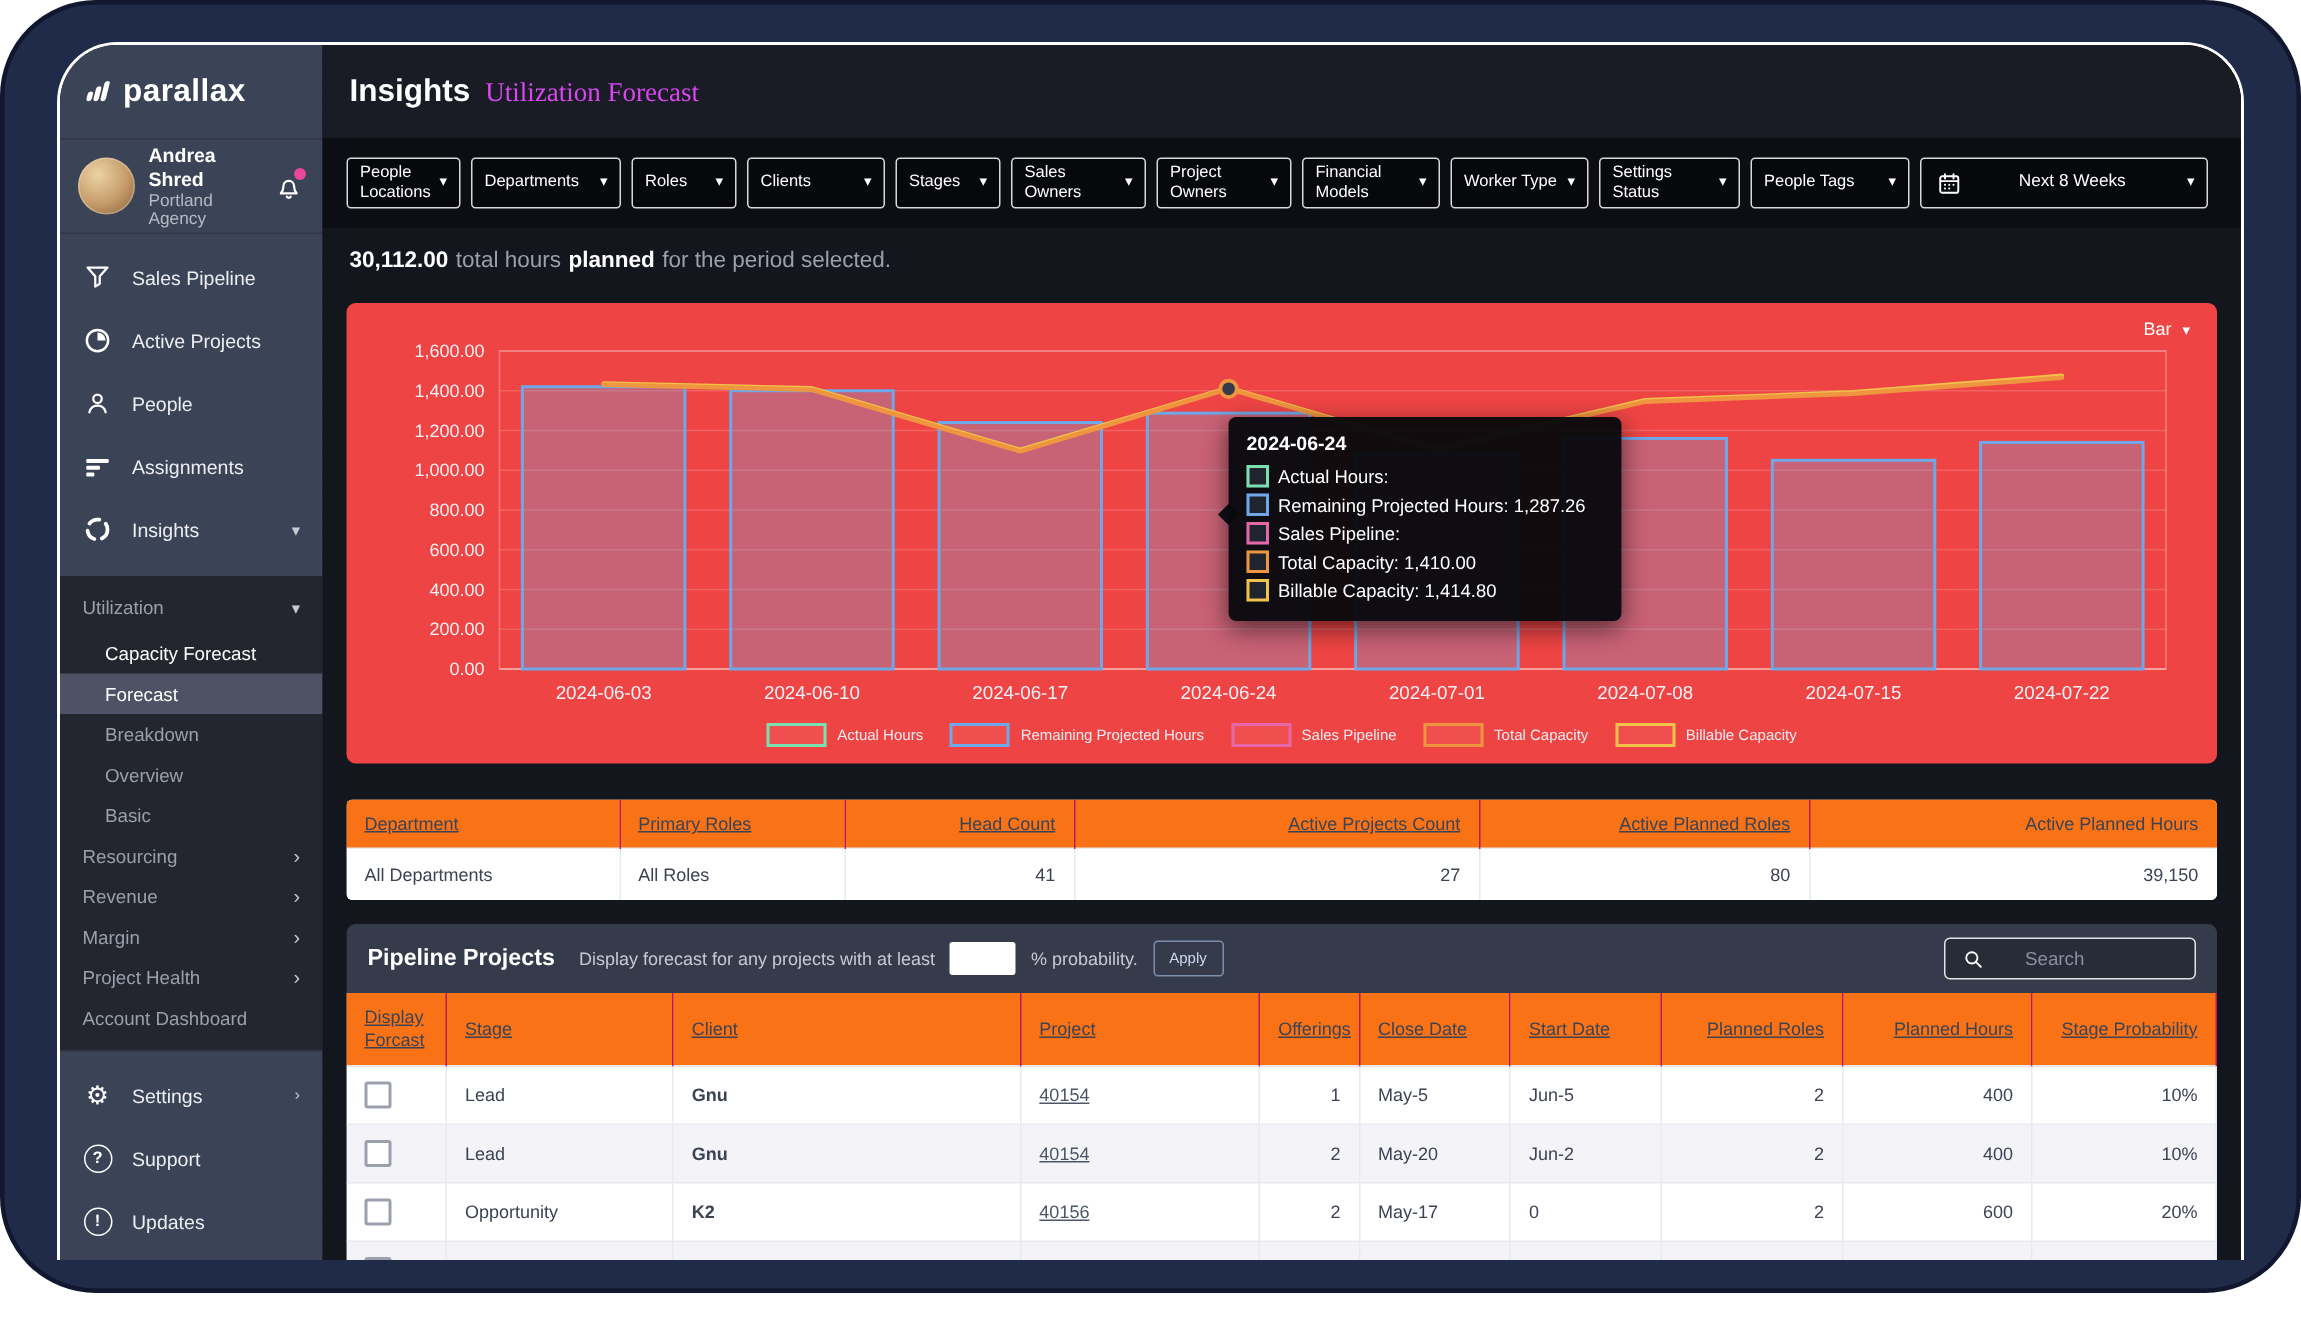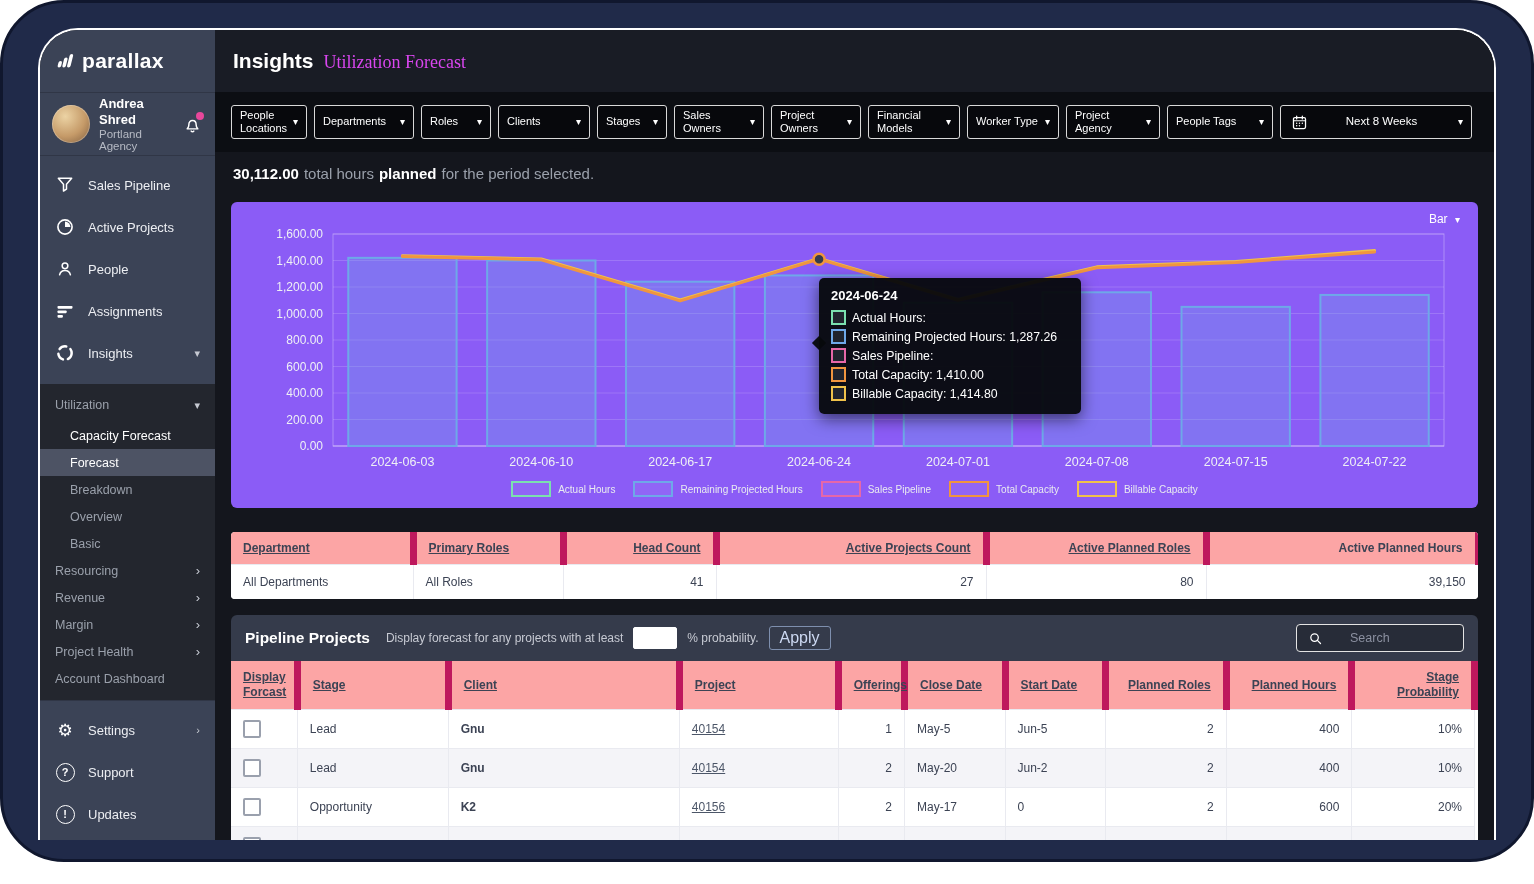--- a/index.html
+++ b/index.html
@@ -56,50 +56,50 @@
   #filter-row .f-btn:nth-of-type(8){width:92px;}
   #filter-row .f-btn:nth-of-type(9){width:92px;}
   #filter-row .f-btn:nth-of-type(10){width:94px;}
   #filter-row .f-btn:nth-of-type(11){width:106px;}
   .date-btn{width:192px;gap:8px;}
   .date-btn .f-label{text-align:center;font-size:11.5px;}
   .summary{height:42px;flex:none;display:flex;align-items:center;padding:0 18px;font-size:15px;color:#9aa0ab;gap:5px;}
   .sum-strong{color:#fff;font-weight:bold;}
 
   
-  .chart-panel{margin:8px 16px 0;flex:none;background:#8b5cf6;border-radius:6px;position:relative;padding:8px 0 4px;}
+  .chart-panel{margin:8px 16px 0;flex:none;background:#ef4444;border-radius:6px;position:relative;padding:8px 0 4px;}
   .bar-select{position:absolute;top:10px;right:18px;color:#fff;font-size:12px;cursor:pointer;z-index:3;}
   .bar-select .f-caret{font-size:10px;}
   #chart-holder{margin-top:14px;}
   svg text{font-family:"Liberation Sans",sans-serif;}
   .legend{display:flex;justify-content:center;gap:18px;align-items:center;padding:3px 0 7px;}
   .legend-item{display:flex;align-items:center;gap:7px;cursor:pointer;}
   .lg-sw{width:36px;height:12px;border:2px solid;background:rgba(255,255,255,.06);display:inline-block;box-sizing:content-box;}
   .lg-label{color:#e9ebf0;font-size:10px;}
   .tooltip{position:absolute;left:588px;top:76px;width:238px;background:rgba(7,9,13,.96);border-radius:5px;padding:10px 12px 9px;z-index:5;box-shadow:0 5px 16px rgba(0,0,0,.55);}
   .tt-title{color:#fff;font-weight:bold;font-size:13px;margin-bottom:7px;}
   .tt-row{display:flex;align-items:center;gap:6px;margin:4px 0;color:#fff;font-size:12.3px;white-space:nowrap;}
   .tt-sw{width:11px;height:11px;border:2px solid;background:#20242e;flex:none;}
   .tt-arrow{position:absolute;left:-5px;top:44%;width:10px;height:10px;background:rgba(7,9,13,.96);transform:rotate(45deg);}
 
   
   .dept-wrap{margin:24px 16px 0;flex:none;border-radius:4px;overflow:hidden;}
   table.data{width:100%;border-collapse:collapse;background:#fff;font-size:12px;color:#3c4354;table-layout:fixed;}
-  table.data th{background:#fca5a5;font-weight:bold;text-align:left;padding:9px 12px;border-right:7px solid #be185d;vertical-align:middle;}
+  table.data th{background:#f97316;font-weight:normal;text-align:left;padding:9px 12px;border-right:1px solid #be185d;vertical-align:middle;}
   table.data th span{text-decoration:underline;cursor:pointer;}
   table.data td{padding:10px 12px;border-right:1px solid #e9eaf0;border-top:1px solid #e9eaf0;background:#fff;}
   .dept th:last-child span{text-decoration:none;cursor:default;}
   .dept th:nth-child(n+3),.dept td:nth-child(n+3){text-align:right;}
 
   .pipeline{margin:16px 16px 0;flex:none;border-radius:6px 6px 0 0;overflow:hidden;}
   .pipe-head{height:46px;background:#353b4b;display:flex;align-items:center;padding:0 14px;gap:10px;}
   .p-title{color:#fff;font-weight:bold;font-size:15.5px;margin-right:6px;}
   .p-desc{color:#c7cad3;font-size:12px;}
   .p-input{width:44px;height:22px;border:1px solid #fff;background:#fff;border-radius:2px;box-sizing:border-box;padding:0 4px;font-size:12px;}
-  .apply{height:24px;padding:0 10px;background:transparent;border:1px solid #7e8fae;color:#cdd9f2;font-size:16px;border-radius:3px;cursor:pointer;}
+  .apply{height:24px;padding:0 10px;background:transparent;border:1px solid #7e8fae;color:#cdd9f2;font-size:10px;border-radius:3px;cursor:pointer;}
   .search-box{margin-left:auto;width:168px;height:28px;border:1px solid #e4e4e4;border-radius:4px;background:#272c38;display:flex;align-items:center;gap:23px;padding:0 8px;box-sizing:border-box;}
   .search-input{background:transparent;border:none;outline:none;color:#fff;font-size:12.5px;width:100%;font-family:"Liberation Sans",sans-serif;}
   .search-input::placeholder{color:#8b90a0;}
   .pipe th{padding:5px 12px;line-height:1.25;}
   .pipe td{padding:6px 12px;border-top:1px solid #ececf2;}
   .pipe tr.even td{background:#f4f4f8;}
   .pipe th:nth-child(5),.pipe td:nth-child(5),
   .pipe th:nth-child(8),.pipe td:nth-child(8),
   .pipe th:nth-child(9),.pipe td:nth-child(9),
   .pipe th:nth-child(10),.pipe td:nth-child(10){text-align:right;}
@@ -285,21 +285,21 @@
           </div>
           <div class="f-btn">
             <span class="f-label">Financial Models</span>
             <span class="f-caret">▾</span>
           </div>
           <div class="f-btn">
             <span class="f-label">Worker Type</span>
             <span class="f-caret">▾</span>
           </div>
           <div class="f-btn">
-            <span class="f-label">Project Agency</span>
+            <span class="f-label">Settings Status</span>
             <span class="f-caret">▾</span>
           </div>
           <div class="f-btn">
             <span class="f-label">People Tags</span>
             <span class="f-caret">▾</span>
           </div>
         </div>
       <div class="f-btn date-btn">
         <span class="icn">
           <svg viewBox="0 0 24 24" width="17" height="17">

